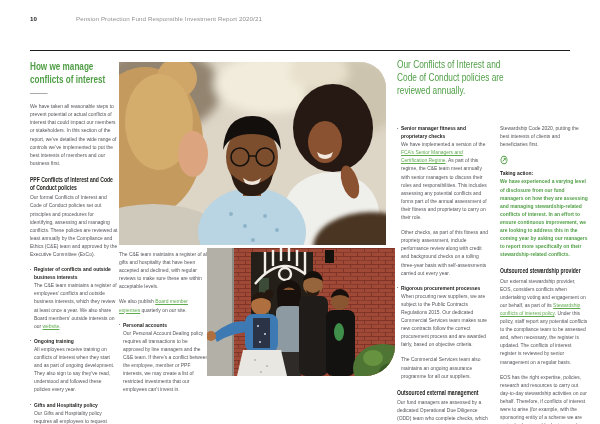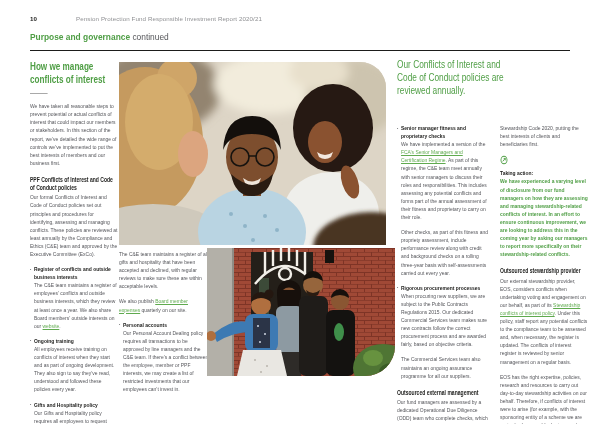--- a/index.html
+++ b/index.html
@@ -41,23 +41,20 @@
   .photo svg { display:block; }
 </style>
 </head>
 <body>
 
 <div class="page">
 
   <div class="hdr">
     <span class="pn">10</span>
     <span class="rt">Pension Protection Fund Responsible Investment Report 2020/21</span>
-  </div>
-  <div class="sect">
-    <span class="st">Purpose and governance</span><span class="sc"> continued</span>
   </div>
   <div class="toprule"></div>
 
   <div class="col cond" style="left:30px; top:61px; width:110px;">
     <h2 class="colhead">How we manage conflicts of interest</h2>
     <div class="minirule"></div>
     <p>We have taken all reasonable steps to prevent potential or actual conflicts of interest that could impact our members or stakeholders. In this section of the report, we’ve detailed the wide range of controls we’ve implemented to put the best interests of members and our business first.</p>
     <h3 class="sub">PPF Conflicts of Interest and Code of Conduct policies</h3>
     <p>Our formal Conflicts of Interest and Code of Conduct policies set out principles and procedures for identifying, assessing and managing conflicts. These policies are reviewed at least annually by the Compliance and Ethics (C&amp;E) team and approved by the Executive Committee (ExCo).</p>
 

